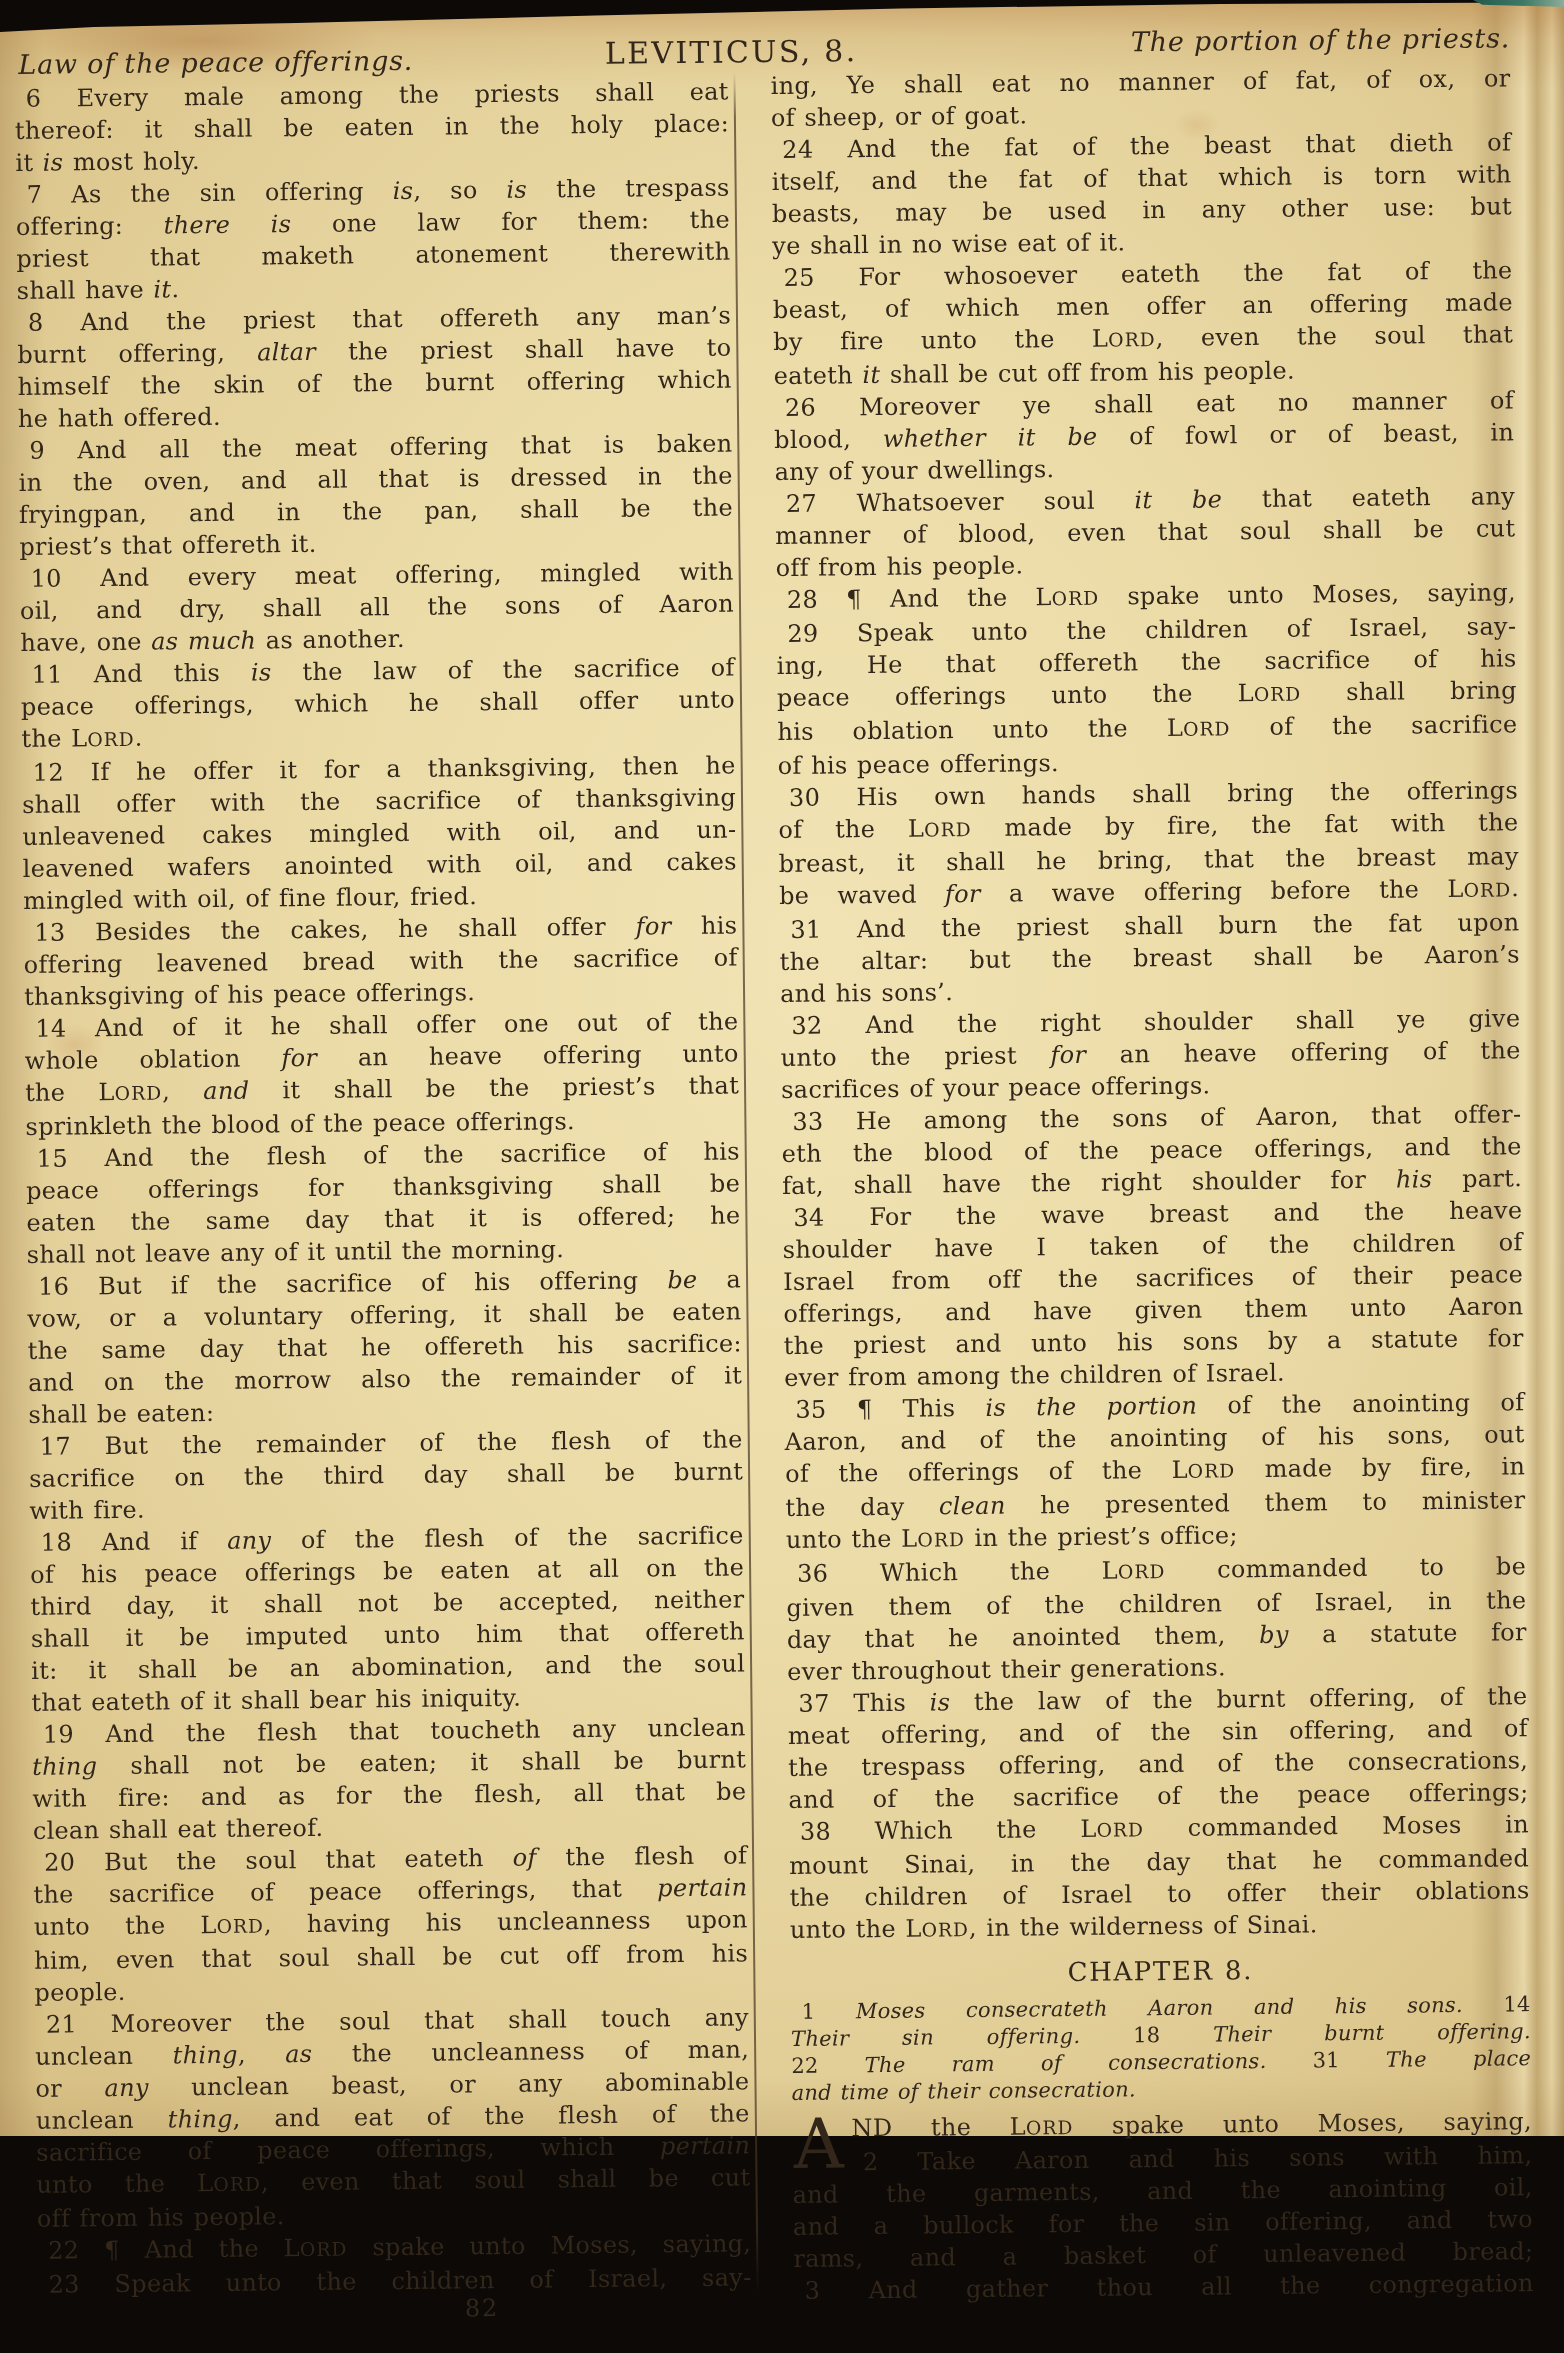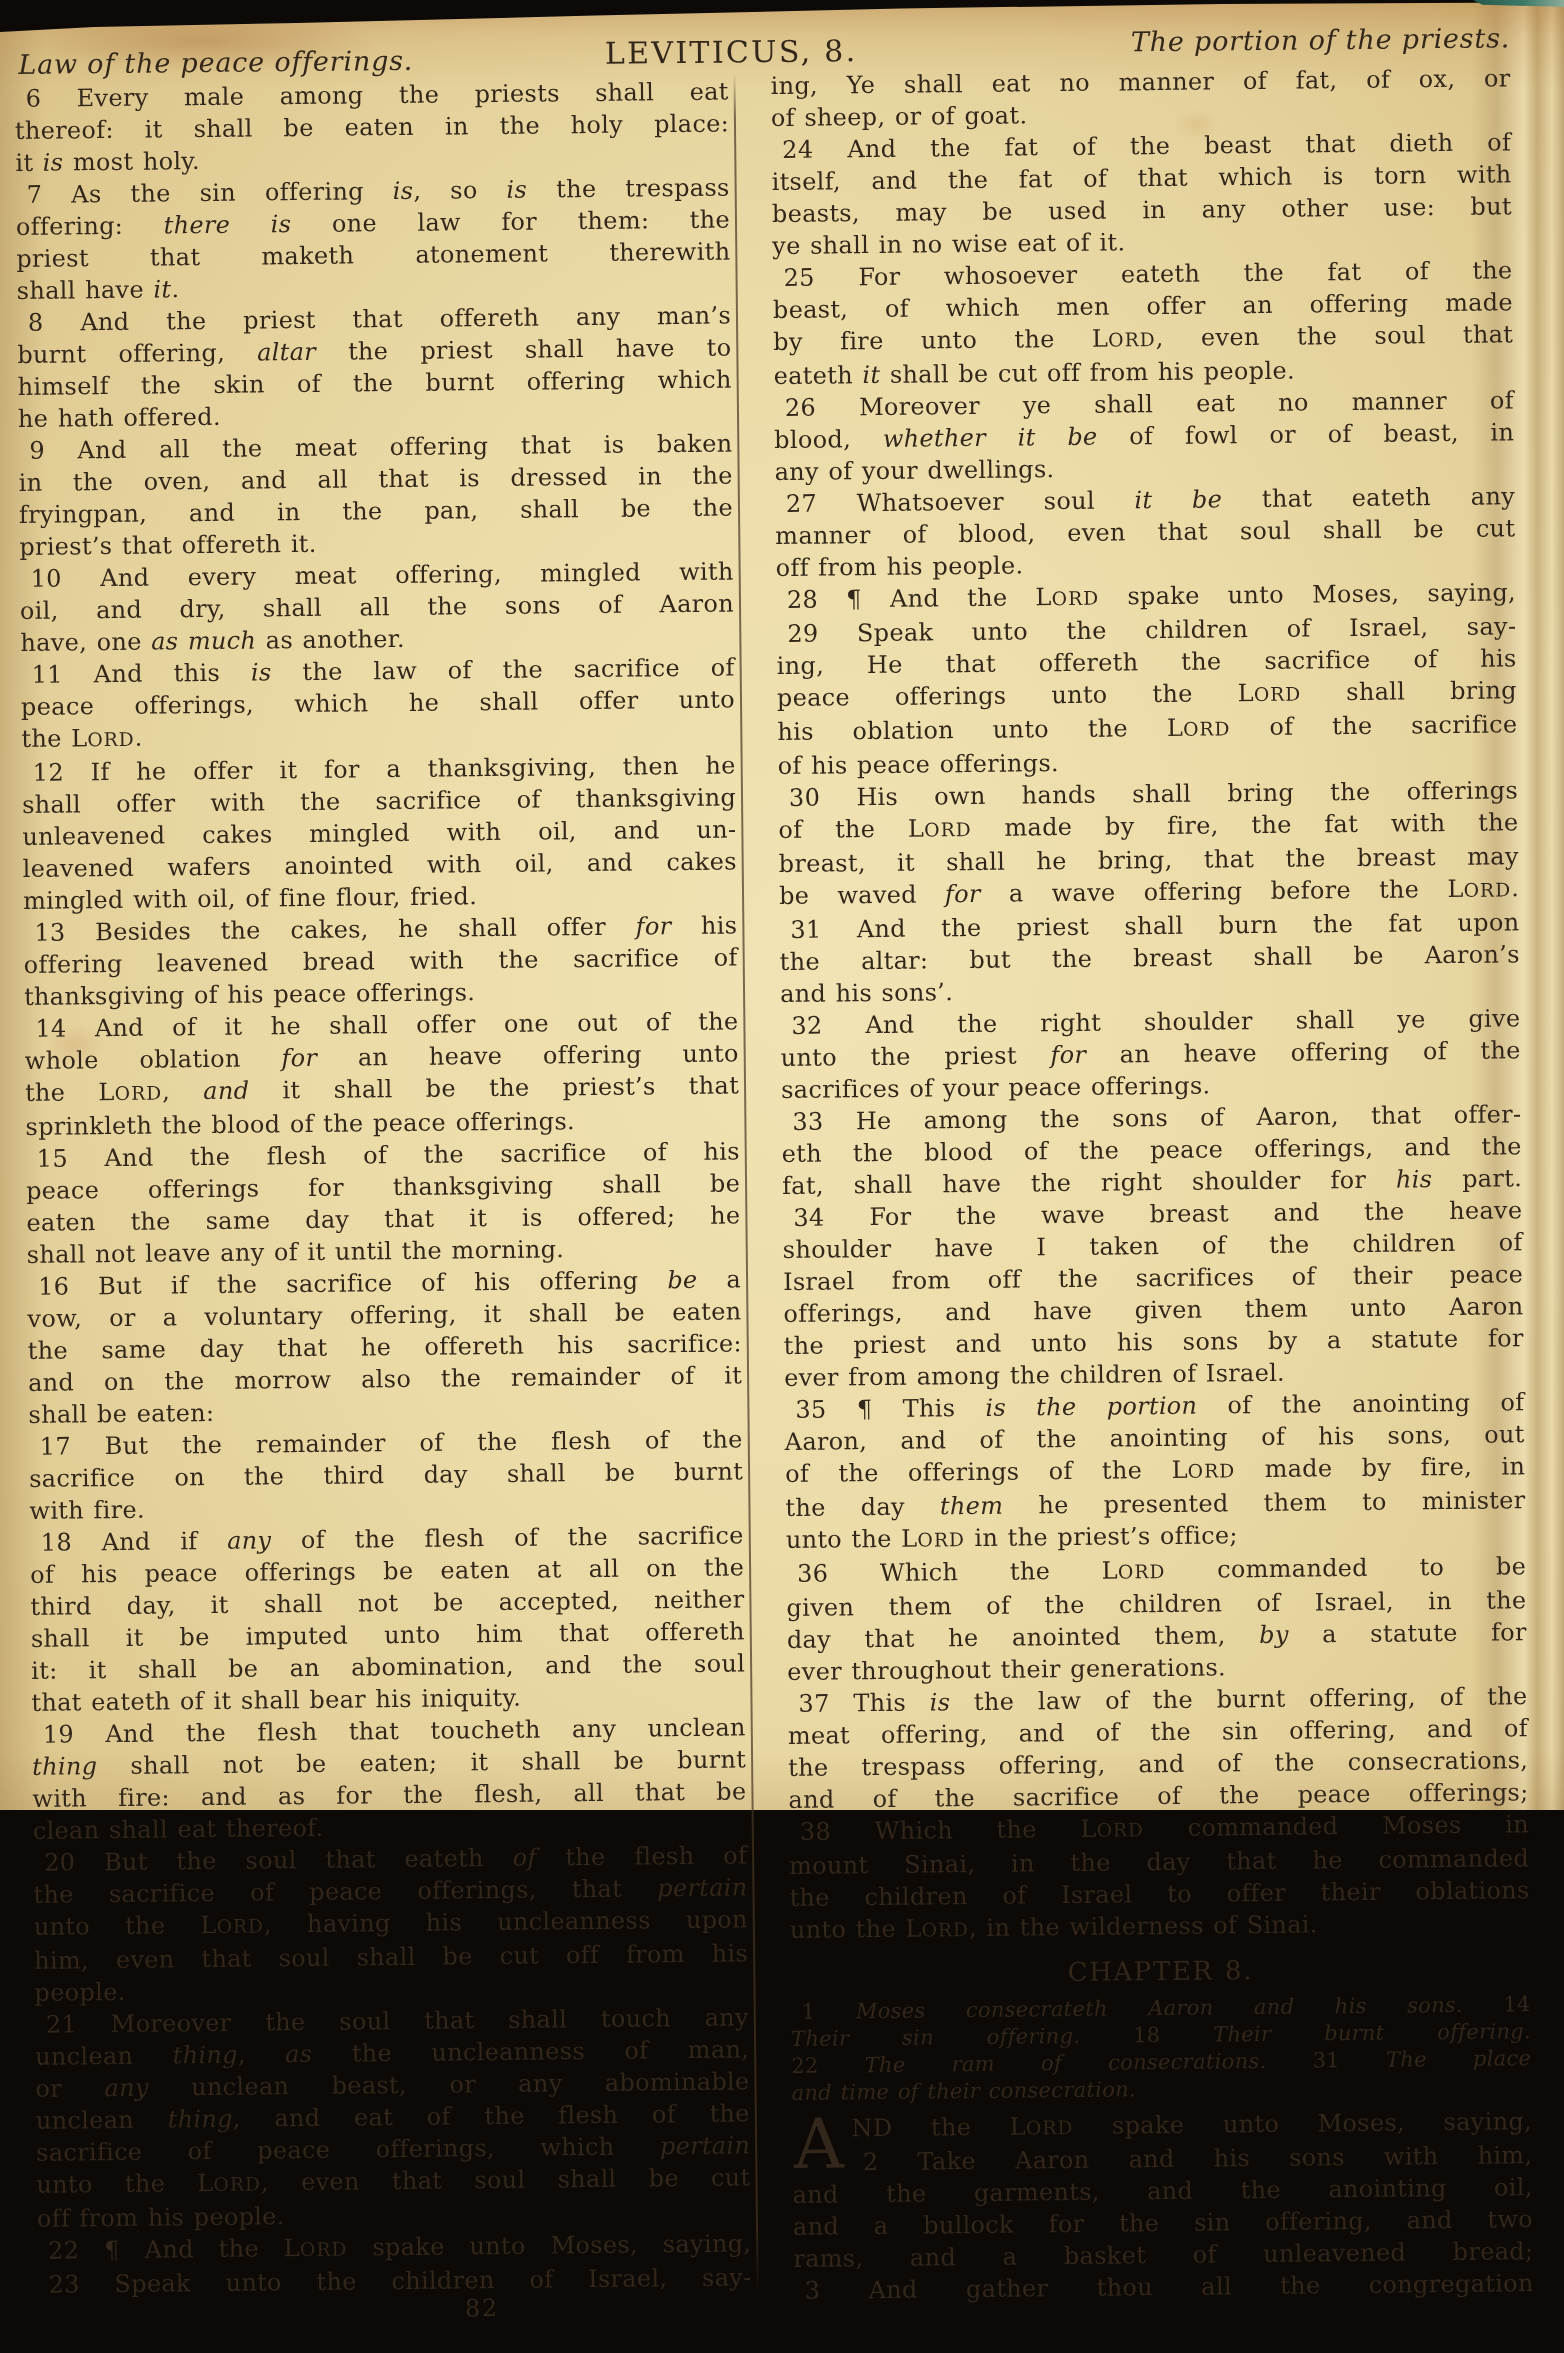--- a/index.html
+++ b/index.html
@@ -1,21 +1,21 @@
 <!DOCTYPE html>
 <html style="font-size:12.5px"><head>
 <meta charset="utf-8">
 <style>
   html,body { margin:0; padding:0; }
   body {
     width:1565px; height:2354px; overflow:hidden;
     background:#0c0907;
     font-family:"DejaVu Serif","Liberation Serif",serif;
   }
-  .scene { position:relative; width:1565px; height:1810px; }
+  .scene { position:relative; width:1565px; height:2136px; }
 
   
   .page {
     position:absolute; inset:0;
     background:
       radial-gradient(43px 30px at 75px 1045px, rgba(170,70,25,.13), transparent 70%),
       radial-gradient(33px 23.5px at 1197px 125px, rgba(175,95,35,.12), transparent 70%),
       radial-gradient(235px 43px at 203px 41px, rgba(150,82,28,.30), transparent 75%),
       linear-gradient(180deg, rgba(168,105,42,.40), rgba(168,105,42,.14) 38px, rgba(168,105,42,0) 90px),
       linear-gradient(90deg, rgba(135,95,48,.26), rgba(135,95,48,0) 45px),
@@ -253,21 +253,21 @@
             <div class="line">shoulder have I taken of the children of</div>
             <div class="line">Israel from off the sacrifices of their peace</div>
             <div class="line">offerings, and have given them unto Aaron</div>
             <div class="line">the priest and unto his sons by a statute for</div>
             <div class="line">ever from among the children of Israel.</div>
           </div>
           <div class="verse">
             <div class="line">35 ¶ This <i>is the portion</i> of the anointing of</div>
             <div class="line">Aaron, and of the anointing of his sons, out</div>
             <div class="line">of the offerings of the L<span class="sc">ORD</span> made by fire, in</div>
-            <div class="line">the day <i>them</i> he presented them to minister</div>
+            <div class="line">the day <i>clean</i> he presented them to minister</div>
             <div class="line">unto the L<span class="sc">ORD</span> in the priest’s office;</div>
           </div>
           <div class="verse">
             <div class="line">36 Which the L<span class="sc">ORD</span> commanded to be</div>
             <div class="line">given them of the children of Israel, in the</div>
             <div class="line">day that he anointed them, <i>by</i> a statute for</div>
             <div class="line">ever throughout their generations.</div>
           </div>
           <div class="verse fill-last">
             <div class="line">37 This <i>is</i> the law of the burnt offering, of the</div>

